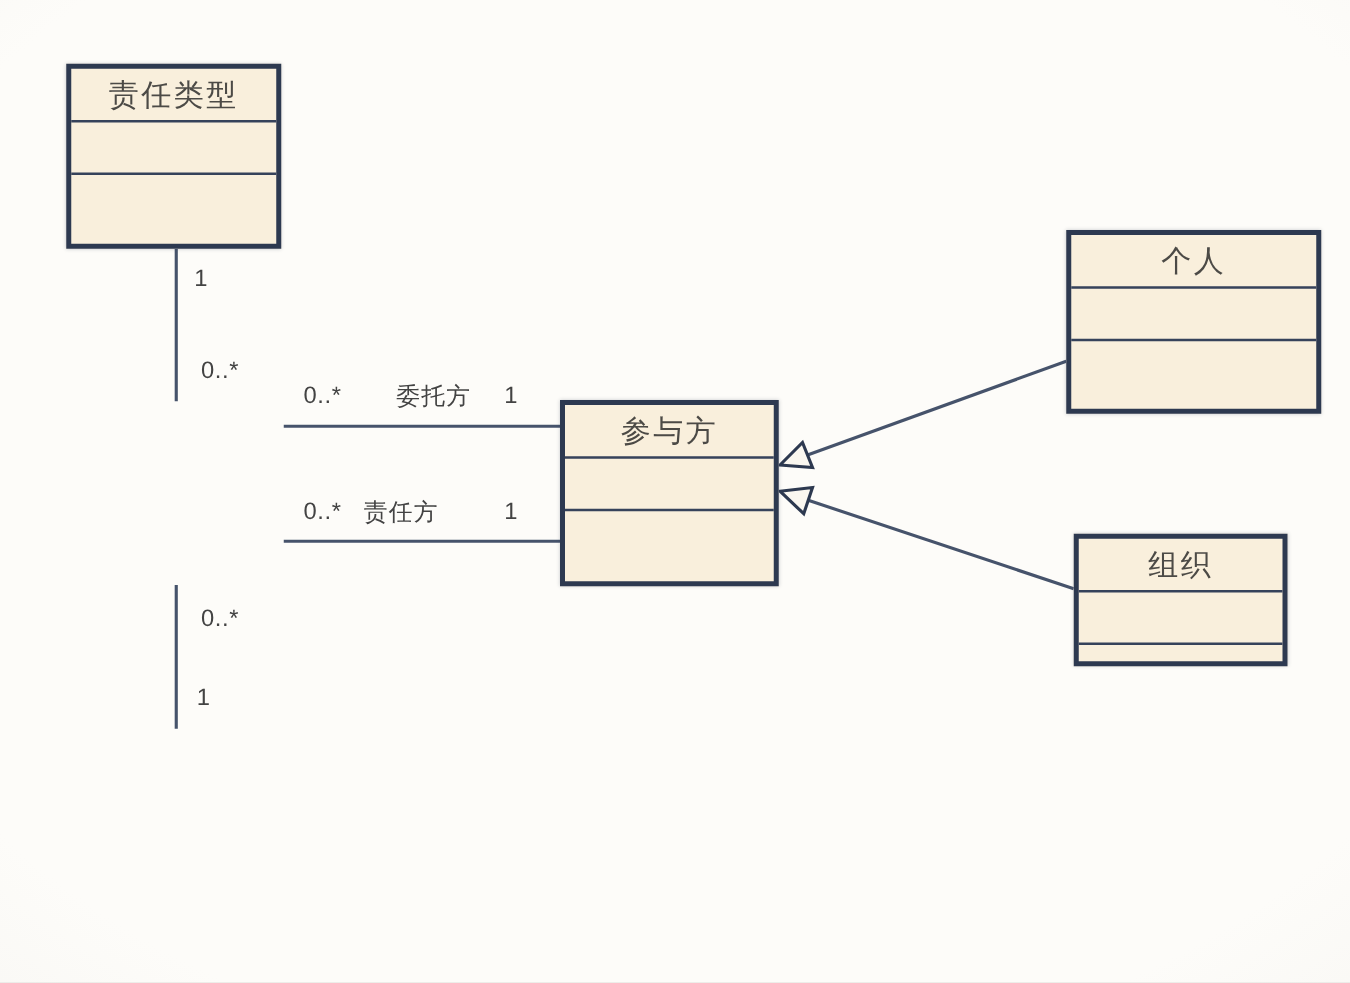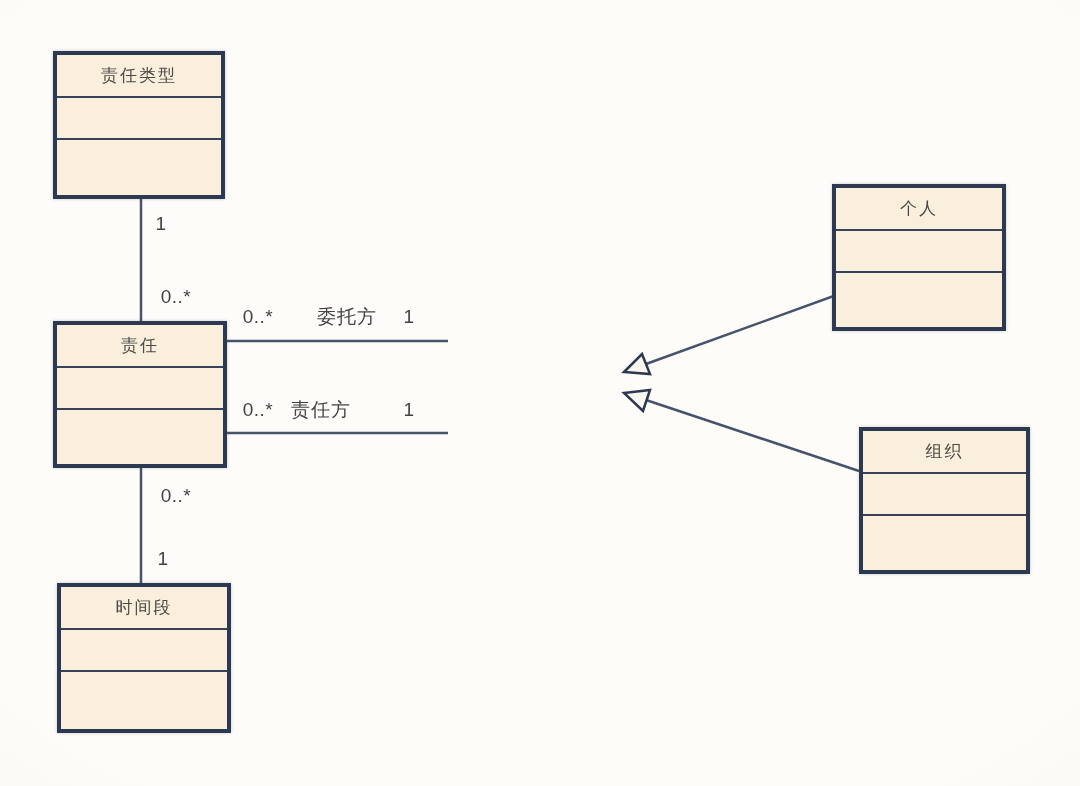--- a/index.html
+++ b/index.html
@@ -30,21 +30,21 @@
     flex-direction: column;
     box-shadow: 0 0 3px rgba(45,57,80,0.25);
   }
   .uml-title {
     box-sizing: border-box;
     height: 43px;
     border-bottom: 2px solid #36425a;
     display: flex;
     align-items: center;
     justify-content: center;
-    font-size: 17px;
+    font-size: 24px;
     font-weight: 500;
     letter-spacing: 2px;
     color: #4c4a46;
   }
   .uml-attrs {
     box-sizing: border-box;
     height: 42px;
     border-bottom: 2px solid #36425a;
   }
   .uml-ops {
@@ -83,40 +83,35 @@
       <polygon points="624,393 650,390 643,411"></polygon>
     </g>
   </svg>
 
   <div class="uml-class" style="left:53px; top:51px; width:172px; height:148px">
     <div class="uml-title">责任类型</div>
     <div class="uml-attrs"></div>
     <div class="uml-ops"></div>
   </div>
 
-  <div class="uml-class" style="left:53px; top:321px; width:174px; height:147px">
-    <div class="uml-title">责任</div>
+
+
+  <div class="uml-class" style="left:448px; top:320px; width:175px; height:149px">
+    <div class="uml-title">参与方</div>
     <div class="uml-attrs"></div>
     <div class="uml-ops"></div>
   </div>
 
-  <div class="uml-class" style="left:57px; top:583px; width:174px; height:150px">
-    <div class="uml-title">时间段</div>
-    <div class="uml-attrs"></div>
-    <div class="uml-ops"></div>
-  </div>
-
-
-  <div class="uml-class" style="left:832px; top:184px; width:174px; height:147px">
+  <div class="uml-class" style="left:853px; top:184px; width:204px; height:147px">
     <div class="uml-title">个人</div>
     <div class="uml-attrs"></div>
     <div class="uml-ops"></div>
   </div>
 
-  <div class="uml-class" style="left:859px; top:427px; width:171px; height:147px">
+  <div class="uml-class" style="left:859px; top:427px; width:171px; height:106px">
     <div class="uml-title">组织</div>
     <div class="uml-attrs"></div>
     <div class="uml-ops"></div>
   </div>
 
   <div class="edge-label mult" style="left:161px; top:224px">1</div>
   <div class="edge-label mult" style="left:176px; top:297px">0..*</div>
 
   <div class="edge-label mult" style="left:258px; top:317px">0..*</div>
   <div class="edge-label" style="left:347px; top:317px">委托方</div>

